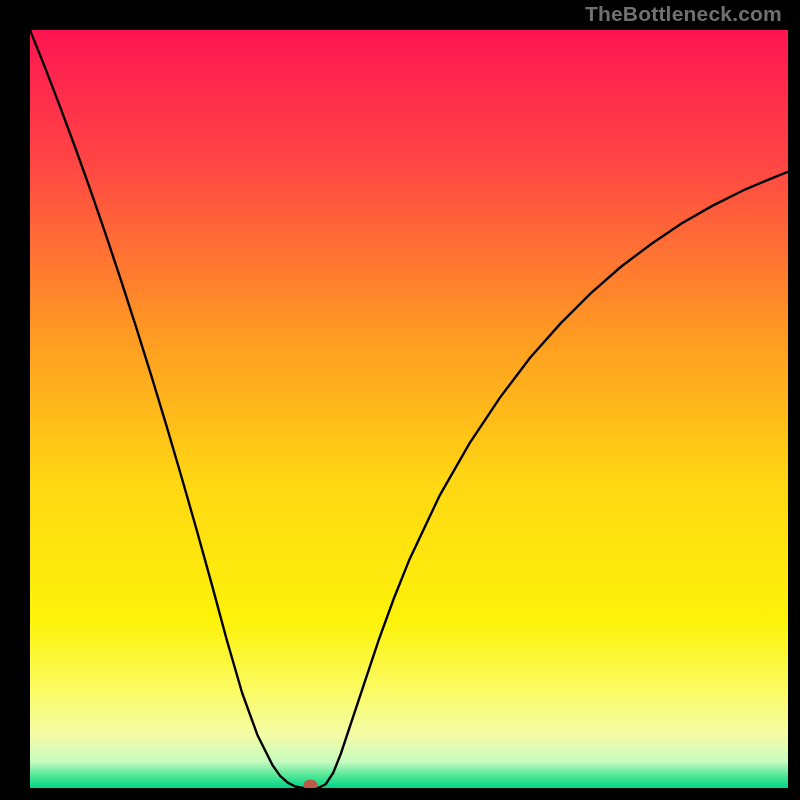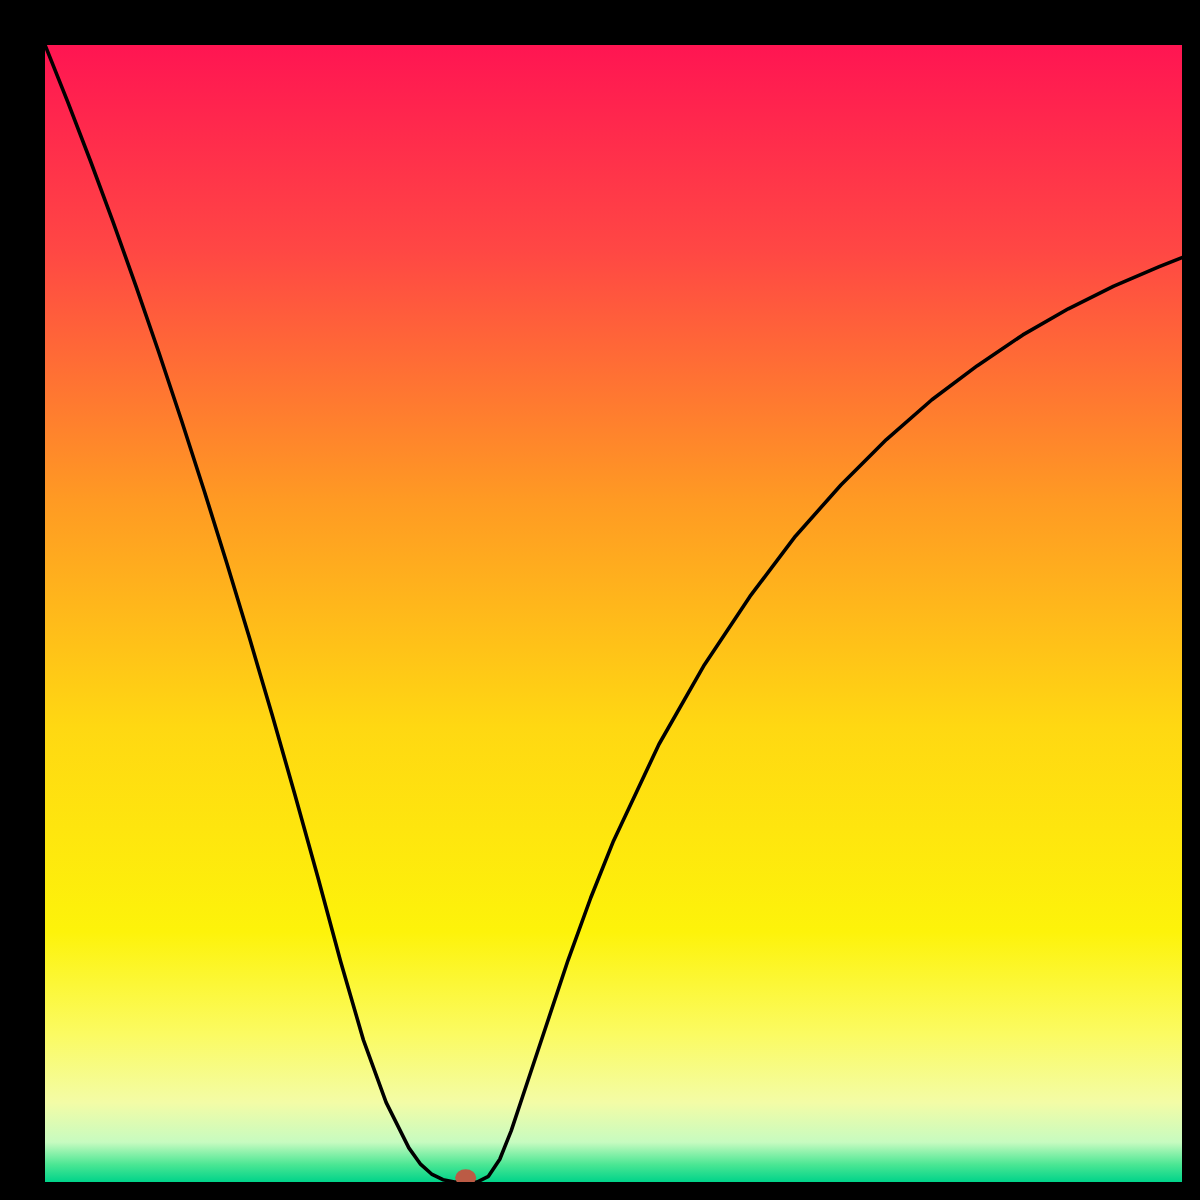--- a/index.html
+++ b/index.html
@@ -33,20 +33,21 @@
     left: 0;
     top: 0;
     width: 800px;
     height: 800px;
   }
 </style>
 </head>
 <body>
 
 <div class="frame">
+  <div class="watermark">TheBottleneck.com</div>
 
   <svg class="plot" viewBox="0 0 800 800" preserveAspectRatio="none">
     <defs>
       <linearGradient id="bg-grad" x1="0" y1="0" x2="0" y2="1">
           <stop offset="0.00%" stop-color="#ff1552"></stop>
           <stop offset="18.00%" stop-color="#ff4744"></stop>
           <stop offset="40.00%" stop-color="#ff9a23"></stop>
           <stop offset="60.00%" stop-color="#ffd812"></stop>
           <stop offset="78.00%" stop-color="#fdf30a"></stop>
           <stop offset="87.00%" stop-color="#fbfb62"></stop>

